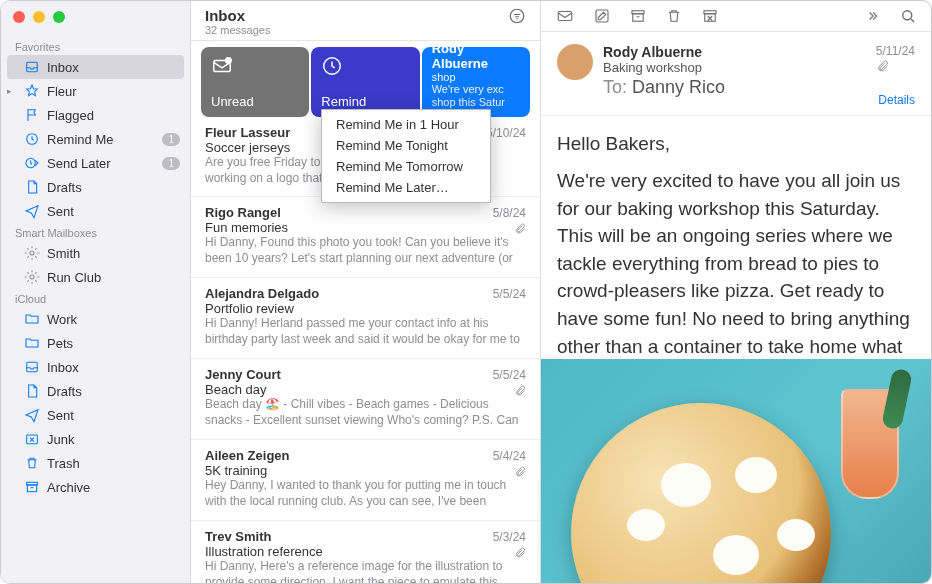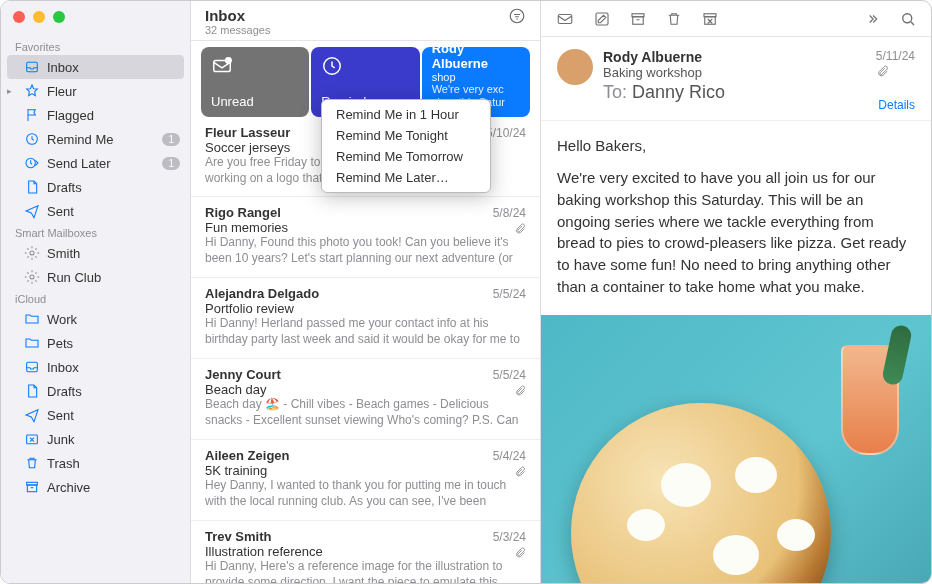--- a/index.html
+++ b/index.html
@@ -23,21 +23,21 @@
 .list-header .count { font-size: 11px; color: #8e8e93; }
 .filter-row { display: flex; gap: 2px; padding: 6px 10px 0; position: relative; }
 .filter-tile { flex: 1; height: 70px; border-radius: 8px; color: #fff; display: flex; flex-direction: column; justify-content: flex-end; padding: 8px 10px; font-size: 13px; position: relative; }
 .filter-tile .tile-icon { position: absolute; top: 8px; left: 10px; }
 .tile-unread { background: #737373; }
 .tile-remind { background: #3a3bca; }
 .tile-selected { background: #0a7aff; }
 .tile-selected .sender { font-weight: 700; font-size: 13px; }
 .tile-selected .subj { font-size: 11px; opacity: 0.95; }
 .tile-selected .prev { font-size: 11px; opacity: 0.9; line-height: 1.2; }
-.remind-menu { position: absolute; top: 58px; left: 130px; background: #fff; border: 1px solid #bbb; border-radius: 6px; box-shadow: 0 4px 20px rgba(0,0,0,0.25); z-index: 50; padding: 4px 0; width: 170px; }
+.remind-menu { position: absolute; top: 68px; left: 130px; background: #fff; border: 1px solid #bbb; border-radius: 1px; box-shadow: 0 4px 20px rgba(0,0,0,0.25); z-index: 50; padding: 4px 0; width: 170px; }
 .remind-menu .mi { padding: 3px 14px; font-size: 13px; white-space: nowrap; }
 .messages { overflow-y: auto; flex: 1; }
 .msg { padding: 8px 14px 10px; border-bottom: 1px solid #eee; position: relative; }
 .msg .top { display: flex; justify-content: space-between; align-items: baseline; }
 .msg .sender { font-weight: 700; font-size: 13px; }
 .msg .date { font-size: 12px; color: #8e8e93; }
 .msg .subject { font-size: 13px; color: #333; }
 .msg .preview { font-size: 12px; color: #8e8e93; line-height: 1.3; max-height: 32px; overflow: hidden; }
 .msg .attach { color: #8e8e93; font-size: 11px; position: absolute; right: 14px; top: 26px; }
 .content { flex: 1; display: flex; flex-direction: column; overflow: hidden; }
@@ -45,21 +45,21 @@
 .toolbar .group { display: flex; gap: 18px; align-items: center; }
 .toolbar svg, .list-header svg { color: #6e6e73; }
 .msg-header { padding: 12px 16px 8px; border-bottom: 1px solid #eee; display: flex; gap: 10px; }
 .avatar { width: 36px; height: 36px; border-radius: 50%; background: #d9a06b; flex-shrink: 0; }
 .msg-header .meta { flex: 1; }
 .msg-header .from { font-weight: 700; font-size: 14px; }
 .msg-header .subj { font-size: 13px; color: #555; }
 .msg-header .to { font-size: 18px; color: #8e8e93; margin-top: 2px; }
 .msg-header .right { text-align: right; font-size: 12px; color: #8e8e93; }
 .msg-header .right .details { color: #0a7aff; margin-top: 20px; }
-.body { padding: 14px 16px; font-size: 15px; line-height: 1.45; color: #333; overflow: auto; }
+.body { padding: 14px 16px; font-size: 19px; line-height: 1.45; color: #333; overflow: auto; }
 .body p { margin-bottom: 10px; }
 .hero { height: 280px; background: linear-gradient(135deg, #4fb8c6 0%, #5ec5d0 60%, #4aa8b6 100%); position: relative; overflow: hidden; }
 .pizza { position: absolute; bottom: -80px; left: 30px; width: 260px; height: 260px; border-radius: 50%; background: radial-gradient(circle at 35% 30%, #f7e3b5 0%, #e9c178 55%, #b77831 70%, #8a5320 80%); box-shadow: 0 6px 20px rgba(0,0,0,0.25); }
 .pizza::before, .pizza::after { content: ""; position: absolute; border-radius: 50%; background: #fdfdf8; }
 .pizza::before { width: 50px; height: 44px; top: 60px; left: 90px; box-shadow: 70px -10px 0 -4px #fdfdf8, -40px 40px 0 -6px #fdfdf8, 50px 70px 0 -2px #fdfdf8, 110px 50px 0 -6px #fdfdf8; }
 .drink { position: absolute; top: 30px; right: 30px; width: 60px; height: 140px; }
 .glass { width: 58px; height: 110px; background: linear-gradient(#f2b78e, #e87f4a); border-radius: 6px 6px 26px 26px; border: 2px solid rgba(255,255,255,0.4); }
 .rosemary { position: absolute; top: -20px; right: -6px; width: 20px; height: 60px; background: linear-gradient(#2e6b3f, #3f8a54); border-radius: 10px; transform: rotate(12deg); }
 svg { display: block; }
 </style>

